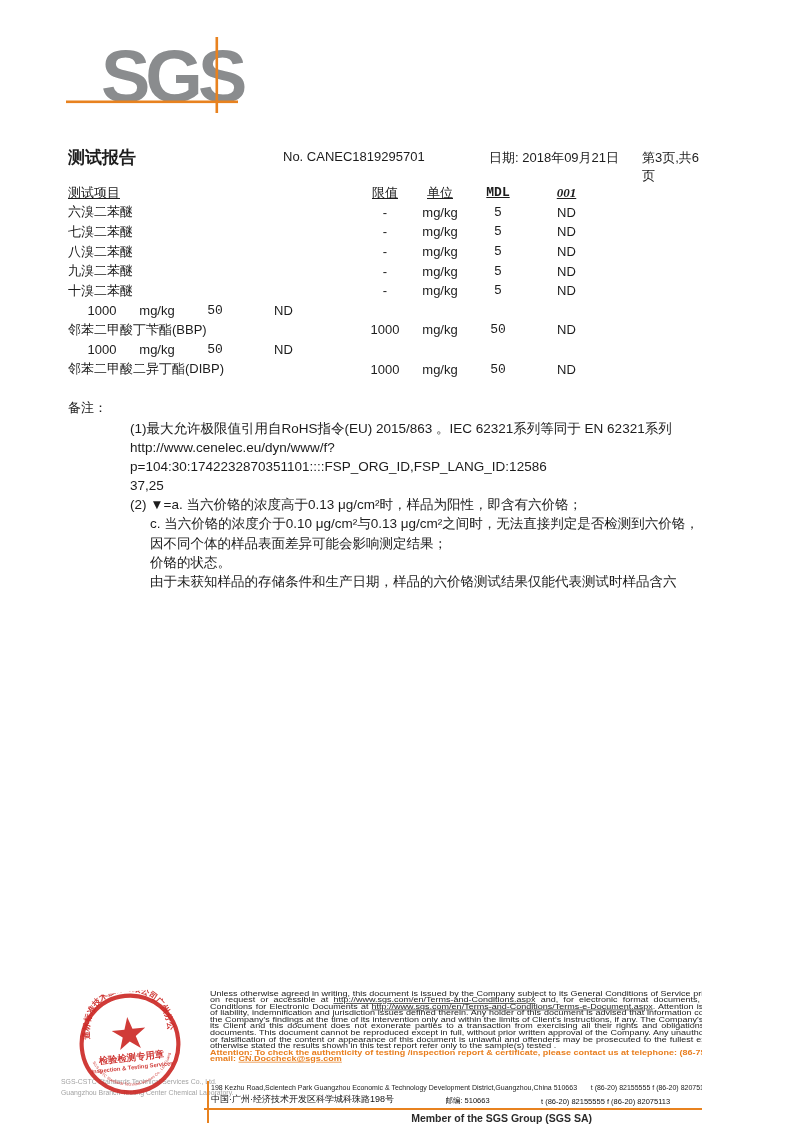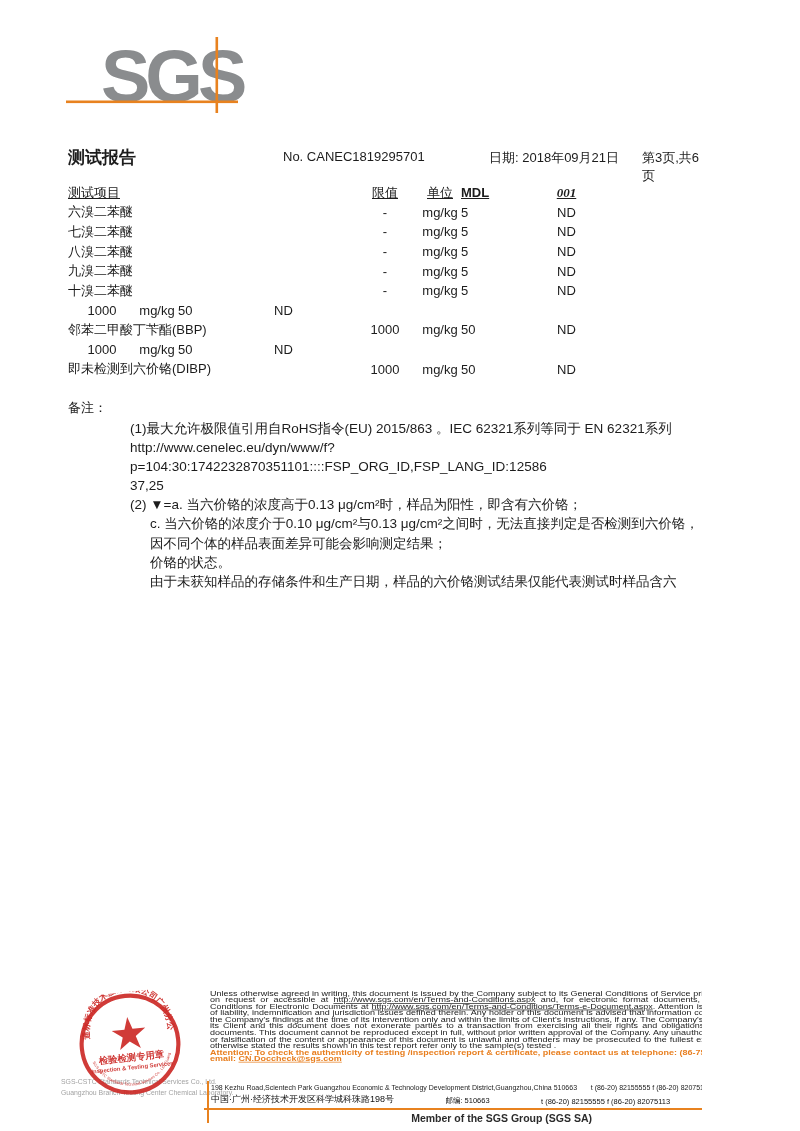--- a/index.html
+++ b/index.html
@@ -14,21 +14,21 @@
   .doc-title{position:absolute;left:68px;top:146px;font-size:17px;font-weight:bold;}
   .report-no{position:absolute;left:283px;top:149px;font-size:13px;}
   .report-date{position:absolute;left:489px;top:149px;font-size:13px;text-align:center;}
   .page-num{position:absolute;left:642px;top:149px;font-size:13px;}
   
   .rtable{position:absolute;left:68px;top:183px;width:530px;font-size:13px;}
   .trow{display:flex;height:19.6px;align-items:center;}
   .c-name{width:283px;}
   .c-limit{width:68px;text-align:center;}
   .c-unit{width:42px;text-align:center;}
-  .c-mdl{width:74px;text-align:left;}
+  .c-mdl{width:74px;text-align:center;font-family:Liberation Mono, monospace;}
   .c-res{width:63px;text-align:center;}
   .thead span{text-decoration:underline;}
   .thead .c-res{font-style:italic;font-family:"Liberation Serif","DejaVu Serif",serif;font-weight:bold;}
   .thead .c-mdl{font-weight:bold;}
   
   .remark-label{position:absolute;left:68px;top:399px;font-size:13px;}
   .remarks{position:absolute;left:130px;top:419px;width:610px;font-size:13.5px;line-height:19.1px;}
   .nline.ind{padding-left:20px;}
   
   .stamp{position:absolute;left:78px;top:992px;transform:rotate(-6deg);}
@@ -120,21 +120,21 @@
       <span class="c-mdl">50</span>
       <span class="c-res">ND</span>
     </div>
     <div class="trow">
       <span class="c-limit">1000</span>
       <span class="c-unit">mg/kg</span>
       <span class="c-mdl">50</span>
       <span class="c-res">ND</span>
     </div>
     <div class="trow">
-      <span class="c-name">即未检测到六价铬(DIBP)</span>
+      <span class="c-name">邻苯二甲酸二异丁酯(DIBP)</span>
       <span class="c-limit">1000</span>
       <span class="c-unit">mg/kg</span>
       <span class="c-mdl">50</span>
       <span class="c-res">ND</span>
     </div>
   </div>
 
   <div class="remark-label">备注：</div>
   <div class="remarks">
     <div class="nline">(1)最大允许极限值引用自RoHS指令(EU) 2015/863 。IEC 62321系列等同于 EN 62321系列</div>

